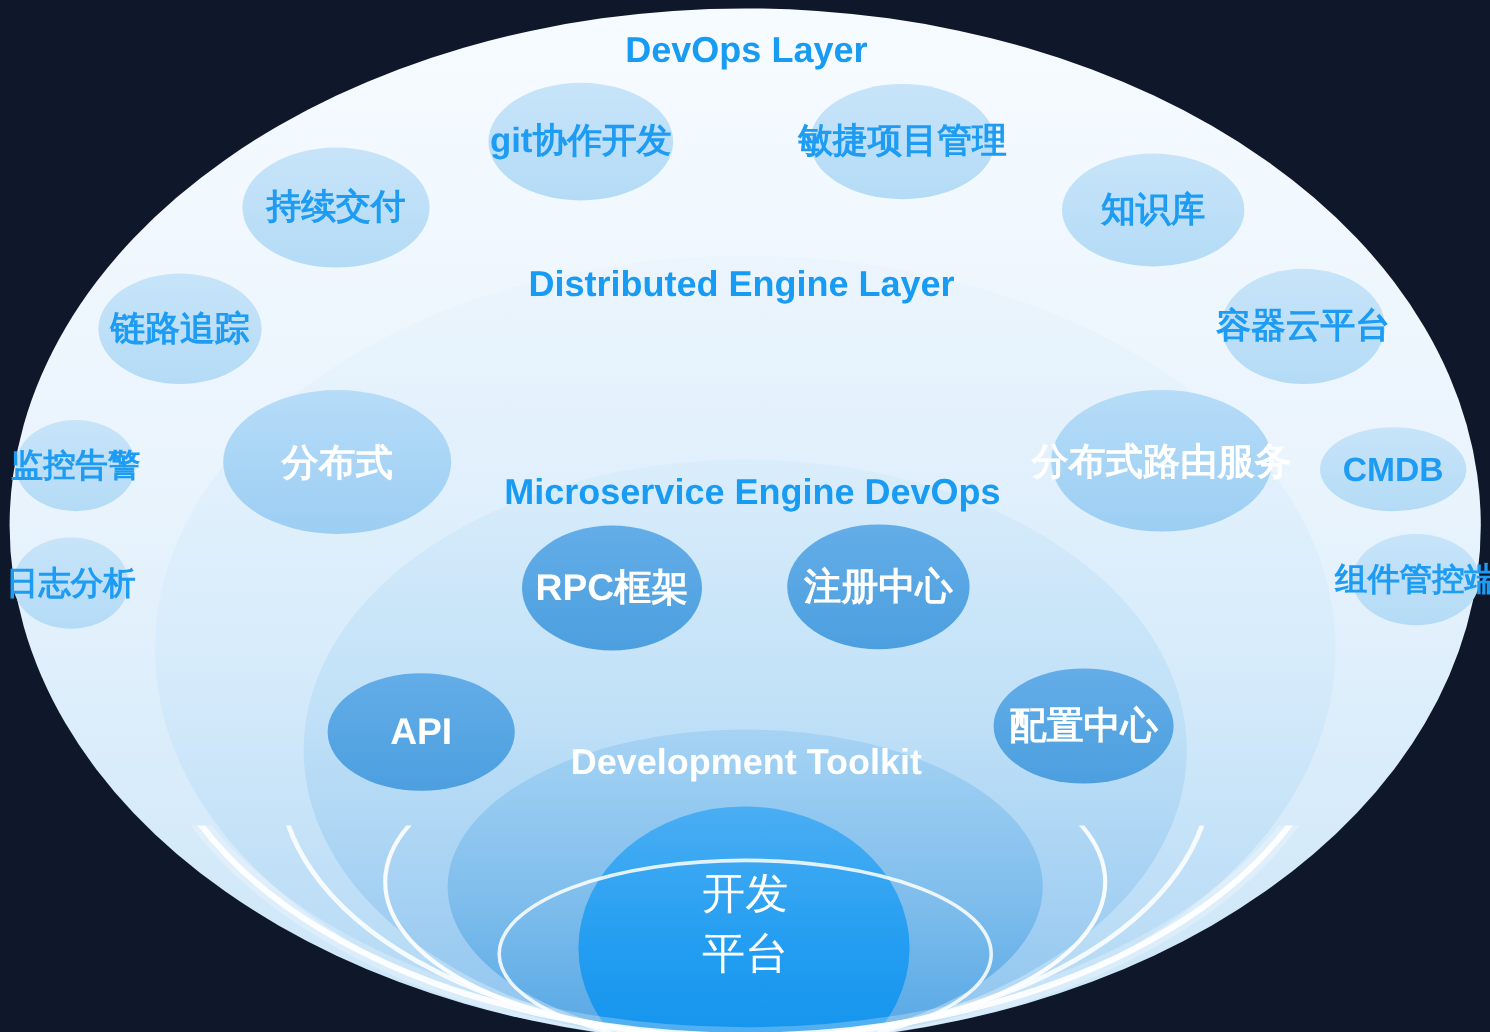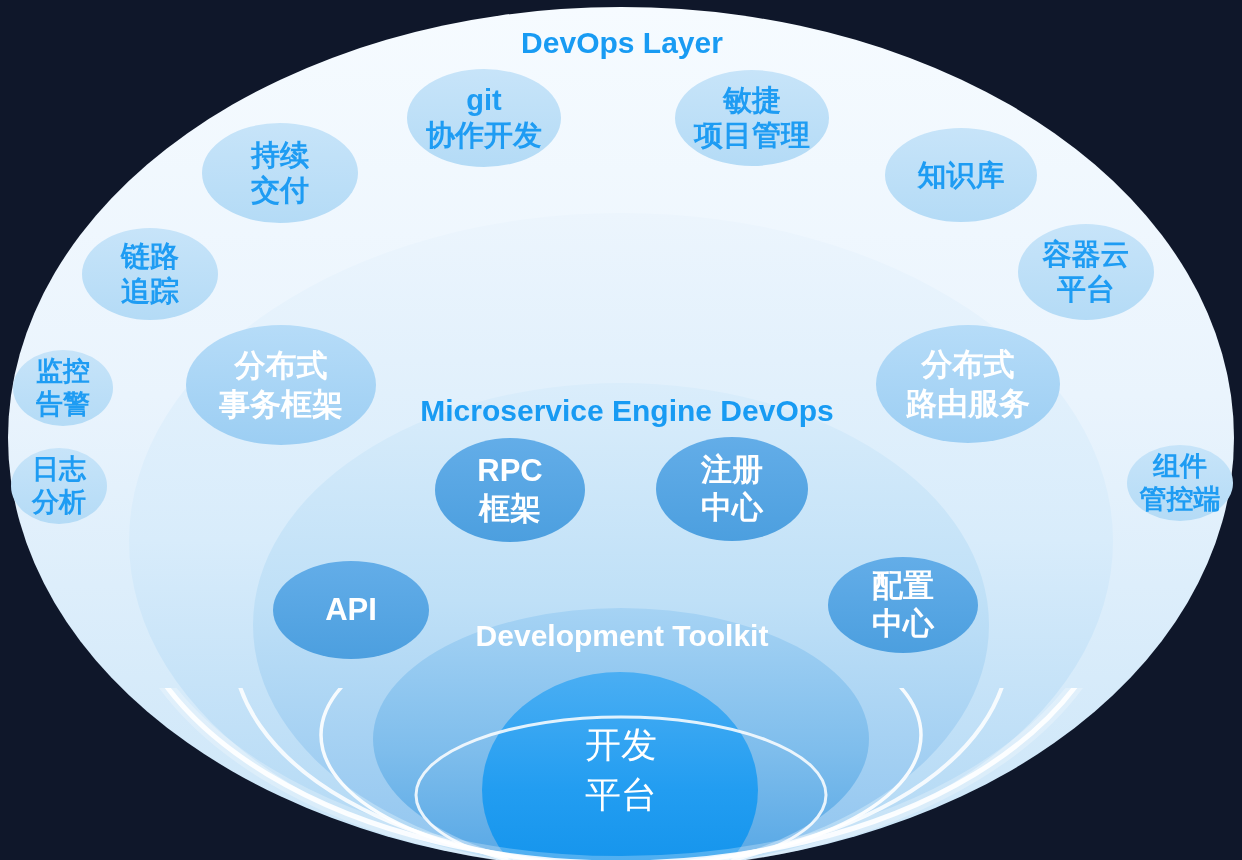--- a/index.html
+++ b/index.html
@@ -19,21 +19,21 @@
   .layer-core{left:482px;top:672px;width:276px;height:236px;
     background:linear-gradient(180deg,#4AAEF3 0%,#229DF1 50%,#0E90EA 100%);}
   .swoosh{position:absolute;left:0;top:0;pointer-events:none;}
   .ring-title{
     position:absolute;transform:translateX(-50%);
     font-weight:700;font-size:30px;line-height:34px;color:#189BF3;white-space:nowrap;
   }
   .ring-title.on-blue{color:#ffffff;}
   .bubble{
     position:absolute;border-radius:50%;
-    display:flex;flex-direction:column;align-items:center;justify-content:center;
+    display:flex;flex-direction:row;align-items:center;justify-content:center;
     text-align:center;font-weight:700;
   }
   .bubble .bl{white-space:nowrap;}
   .bubble.light{background:linear-gradient(180deg,#C7E4F9 0%,#B4DBF6 100%);
     color:#1E9CF3;font-size:29px;line-height:35px;}
   .bubble.mid{background:linear-gradient(180deg,#B6DCF8 0%,#9CCEF3 100%);
     color:#ffffff;font-size:31px;line-height:39px;}
   .bubble.dark{background:linear-gradient(180deg,#63ADE8 0%,#4C9FDF 100%);
     color:#ffffff;font-size:31px;line-height:38px;}
   .platform-label{
@@ -61,20 +61,21 @@
     <g clip-path="url(#bottomClip)" fill="none" stroke="#ffffff">
       <ellipse cx="621" cy="560" rx="500" ry="303" stroke-width="14" opacity="0.25"></ellipse>
       <ellipse cx="621" cy="560" rx="500" ry="303" stroke-width="5" opacity="0.9"></ellipse>
       <ellipse cx="621" cy="645" rx="388" ry="220" stroke-width="4" opacity="0.85"></ellipse>
       <ellipse cx="621" cy="735" rx="300" ry="132" stroke-width="3.5" opacity="0.9"></ellipse>
       <ellipse cx="621" cy="795" rx="205" ry="78" stroke-width="3" opacity="0.85"></ellipse>
     </g>
   </svg>
 
   <div class="ring-title" style="left:622px;top:26px">DevOps Layer</div>
+  <div class="ring-title" style="left:618px;top:221px">Distributed Engine Layer</div>
   <div class="ring-title" style="left:627px;top:394px">Microservice Engine DevOps</div>
   <div class="ring-title on-blue" style="left:622px;top:619px">Development Toolkit</div>
 
   <div class="bubble light" style="left:407px;top:69px;width:154px;height:98px">
     <div class="bl">git</div>
     <div class="bl">协作开发</div>
   </div>
   <div class="bubble light" style="left:675px;top:70px;width:154px;height:96px">
     <div class="bl">敏捷</div>
     <div class="bl">项目管理</div>
@@ -91,32 +92,34 @@
     <div class="bl">追踪</div>
   </div>
   <div class="bubble light" style="left:1018px;top:224px;width:136px;height:96px">
     <div class="bl">容器云</div>
     <div class="bl">平台</div>
   </div>
   <div class="bubble light" style="left:13px;top:350px;width:100px;height:76px;font-size:27px;line-height:33px">
     <div class="bl">监控</div>
     <div class="bl">告警</div>
   </div>
+  <div class="bubble light" style="left:1100px;top:356px;width:122px;height:70px;font-size:28px">
+    <div class="bl">CMDB</div>
+  </div>
   <div class="bubble light" style="left:11px;top:448px;width:96px;height:76px;font-size:27px;line-height:33px">
     <div class="bl">日志</div>
     <div class="bl">分析</div>
   </div>
   <div class="bubble light" style="left:1127px;top:445px;width:106px;height:76px;font-size:27px;line-height:33px">
     <div class="bl">组件</div>
     <div class="bl">管控端</div>
   </div>
 
   <div class="bubble mid" style="left:186px;top:325px;width:190px;height:120px">
     <div class="bl">分布式</div>
-    <div class="bl">事务框架</div>
   </div>
   <div class="bubble mid" style="left:876px;top:325px;width:184px;height:118px">
     <div class="bl">分布式</div>
     <div class="bl">路由服务</div>
   </div>
 
   <div class="bubble dark" style="left:435px;top:438px;width:150px;height:104px">
     <div class="bl">RPC</div>
     <div class="bl">框架</div>
   </div>

